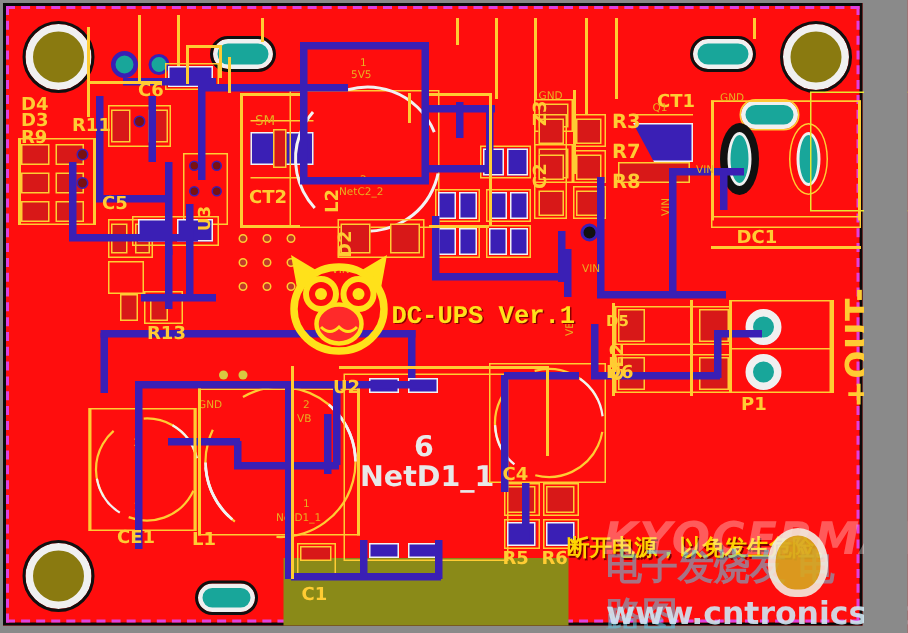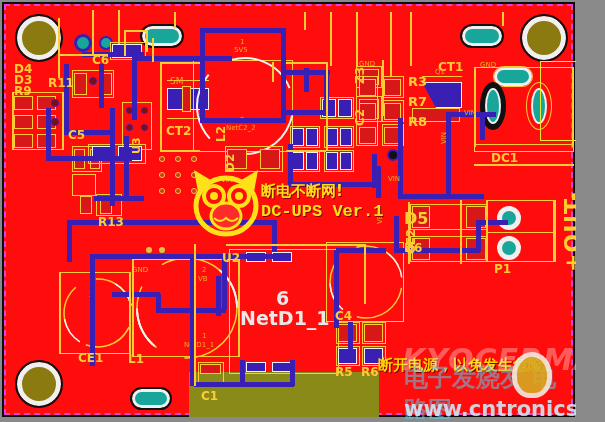--- a/index.html
+++ b/index.html
@@ -358,21 +358,21 @@
     <div class="lbl" style="left:487px;top:147px;font-size:12px;">DC1</div>
     <div class="lbl" style="left:94px;top:211px;font-size:12px;">R13</div>
     <div class="lbl" style="left:74px;top:347px;font-size:12px;">CE1</div>
     <div class="lbl" style="left:124px;top:348px;font-size:12px;">L1</div>
     <div class="lbl" style="left:218px;top:247px;font-size:12px;">U2</div>
     <div class="lbl" style="left:197px;top:385px;font-size:12px;">C1</div>
     <div class="lbl rot90" style="left:400px;top:250px;font-size:12px;">CE2</div>
     <div class="lbl" style="left:331px;top:305px;font-size:12px;">C4</div>
     <div class="lbl" style="left:331px;top:361px;font-size:12px;">R5</div>
     <div class="lbl" style="left:357px;top:361px;font-size:12px;">R6</div>
-    <div class="lbl" style="left:400px;top:205px;font-size:16px;">D5</div>
+    <div class="lbl" style="left:400px;top:205px;font-size:10px;">D5</div>
     <div class="lbl" style="left:400px;top:237px;font-size:12px;">D6</div>
     <div class="lbl" style="left:490px;top:258px;font-size:12px;">P1</div>
 
     <div class="lbl lbl-s" style="left:355px;top:56px;">GND</div>
     <div class="lbl lbl-s" style="left:476px;top:57px;">GND</div>
     <div class="lbl lbl-s" style="left:460px;top:105px;">VIN</div>
     <div class="lbl lbl-s" style="left:217px;top:172px;">VIN</div>
     <div class="lbl lbl-s" style="left:384px;top:171px;">VIN</div>
     <div class="lbl lbl-s rot90" style="left:436px;top:140px;">VIN</div>
     <div class="lbl lbl-s rot90" style="left:372px;top:220px;">VB</div>
@@ -389,21 +389,20 @@
 
       <circle cx="22" cy="30" r="10" fill="none" stroke="#ffe11a" stroke-width="4"></circle>
       <circle cx="47" cy="30" r="10" fill="none" stroke="#ffe11a" stroke-width="4"></circle>
       <circle cx="22" cy="30" r="4" fill="#ffe11a"></circle>
       <circle cx="47" cy="30" r="4" fill="#ffe11a"></circle>
 
       <ellipse cx="34" cy="50" rx="15" ry="13" fill="#ff2a2a" stroke="#ffe11a" stroke-width="3"></ellipse>
       <path d="M22 52 q6 6 12 0 q6 6 12 0" fill="none" stroke="#ffe11a" stroke-width="2"></path>
     </svg>
 
-    <div class="logo-cn" style="left:257px;top:178px;font-size:15px;">断电不断网!</div>
     <div class="logo-cn" style="left:257px;top:198px;font-size:17px;font-family:Liberation Mono, monospace;">DC-UPS Ver.1</div>
 
     <div class="warn" style="left:374px;top:352px;font-size:15px;">断开电源，以免发生危险。</div>
 
     <div class="wm" style="left:398px;top:338px;font-size:30px;letter-spacing:1px;opacity:.32;">KYOCERMALL</div>
     <div class="wm2" style="left:400px;top:358px;font-size:24px;opacity:.55;">电子发烧友 电路图</div>
     <div class="bulb" style="left:508px;top:348px;width:40px;height:46px;border-radius:50% 50% 45% 45%;"></div>
     <div class="wm2" style="left:400px;top:393px;font-size:21px;color:#cfe8f4;opacity:.9;">www.cntronics.com</div>
   </div>
 

